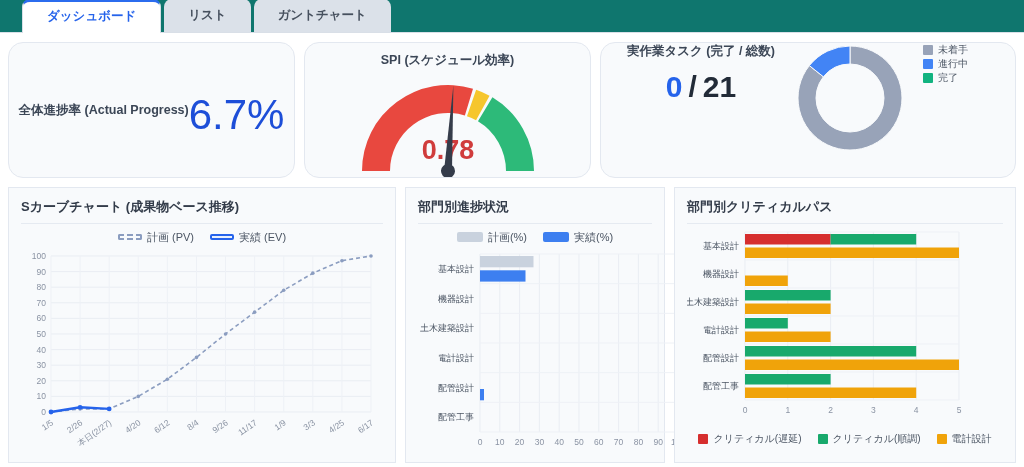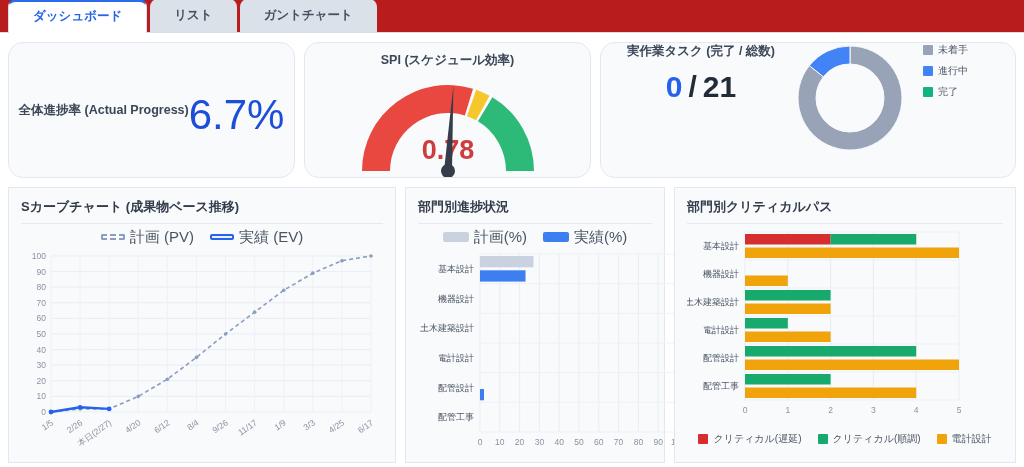--- a/index.html
+++ b/index.html
@@ -1,21 +1,21 @@
 <!DOCTYPE html>
 <html><head>
 <meta charset="utf-8">
 <style>
   *{box-sizing:border-box;margin:0;padding:0}
   html,body{width:1024px;height:467px}
   body{font-family:"Liberation Sans",sans-serif;background:#ffffff;overflow:hidden}
 
   
-  .tabs{display:flex;align-items:flex-end;padding-left:8px;height:33px;
-        border-bottom:1px solid #d9dfe7;background:#b91c1c}
+  .tabs{display:flex;align-items:flex-end;padding-left:22px;height:33px;
+        border-bottom:1px solid #d9dfe7;background:#0f766e}
   .tab{font-size:12.5px;font-weight:700;border-radius:8px 8px 0 0;cursor:pointer;
        padding:8px 24px;margin-right:3px;white-space:nowrap}
   .tab.active{background:#ffffff;color:#2563eb;border:1px solid #d9dfe7;border-bottom:none;
        border-top:3px solid #2b6cee;padding-top:6px;margin-bottom:-1px}
   .tab.inactive{background:#dbe1e9;color:#46505e}
 
   .content{padding:9px 8px}
   .row{display:flex;gap:9px}
   .row.top{margin-bottom:9px}
 
@@ -24,33 +24,33 @@
   .card-title{font-size:12.5px;font-weight:700;color:#3b4656;text-align:center}
   .card.progress{width:287px;display:flex;flex-direction:row;align-items:center;justify-content:center}
   .progress-value{font-size:42px;font-weight:400;color:#1d4ed8;margin-top:10px}
   .card.spi{width:287px;display:flex;flex-direction:column;align-items:center;padding-top:9px}
   .card.tasks{flex:1;display:flex;align-items:flex-start;padding:0 16px}
   .tasks-left{flex:1;text-align:center}
   .tasks-value{font-size:30px;font-weight:700;color:#222b38;margin-top:10px}
   .tasks-value .done{color:#2563eb}
   .tasks-value .sep{margin:0 6px}
   .donut-wrap{width:130px;display:flex;justify-content:center}
-  .donut-legend{display:flex;flex-direction:column;gap:7px;font-size:10px;color:#4b5563;width:84px;padding-left:8px}
+  .donut-legend{display:flex;flex-direction:column;font-size:10px;color:#4b5563;width:84px;padding-left:8px}
 
   
   .panel{background:#f8fafc;border:1px solid #e3e8f0;border-radius:0;padding:10px 12px;height:276px}
   .panel h3{font-size:13px;font-weight:700;color:#333c4a;padding-bottom:7px;
             border-bottom:1px solid #e5eaf1;margin-bottom:2px}
   .panel.scurve{width:388px}
   .panel.dept{width:260px}
   .panel.critical{flex:1}
 
   
   .legend{display:flex;justify-content:center;align-items:center;gap:16px;
-          font-size:15px;color:#4b5563;height:22px}
+          font-size:11px;color:#4b5563;height:22px}
   .lg-item{display:inline-flex;align-items:center;gap:5px}
   .sw{display:inline-block;flex:none}
   .sw.box{width:26px;height:10px;border-radius:2px}
   .sw.square{width:10px;height:10px;border-radius:1px}
   .sw.dashed{width:24px;height:6px;border:2px dashed #8b9dc0;border-radius:2px;background:transparent}
   .sw.outline{width:24px;height:6px;border:2px solid #2563eb;background:#e8f0fe;border-radius:2px}
 
   
   svg text{font-family:"Liberation Sans",sans-serif}
   svg text.tick{font-size:8.5px;fill:#8a93a3}

